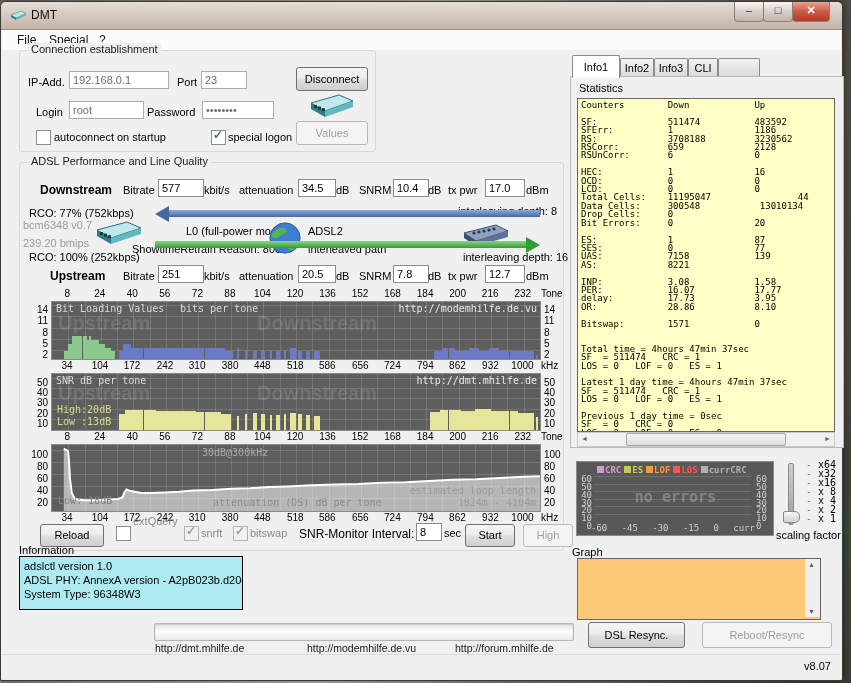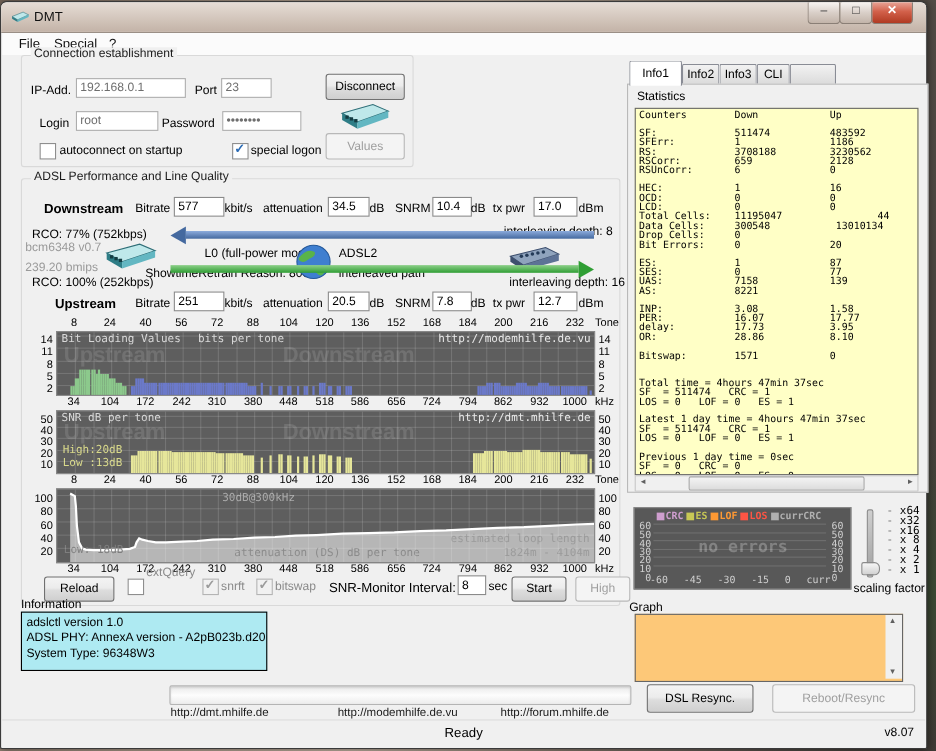--- a/index.html
+++ b/index.html
@@ -895,16 +895,15 @@
 
     <div class="pbar" style="left:152px;top:573px;width:418px;height:16px"></div>
     <span class="link" style="left:153px;top:592px">http://dmt.mhilfe.de</span>
     <span class="link" style="left:305px;top:592px">http://modemhilfe.de.vu</span>
     <span class="link" style="left:453px;top:592px">http://forum.mhilfe.de</span>
     <div class="btn" style="left:586px;top:572px;width:95px;height:24px;line-height:24px">DSL Resync.</div>
     <div class="btn dis" style="left:700px;top:572px;width:128px;height:24px;line-height:24px">Reboot/Resync</div>
   </div>
 
   <div id="statusbar">
-    <span class="abs" style="left:0;right:0;top:4px;text-align:center;font-size:12px">Ready</span>
     <span class="abs" style="right:10px;top:5px;font-size:11px">v8.07</span>
   </div>
 </div>
 
 </body></html>

